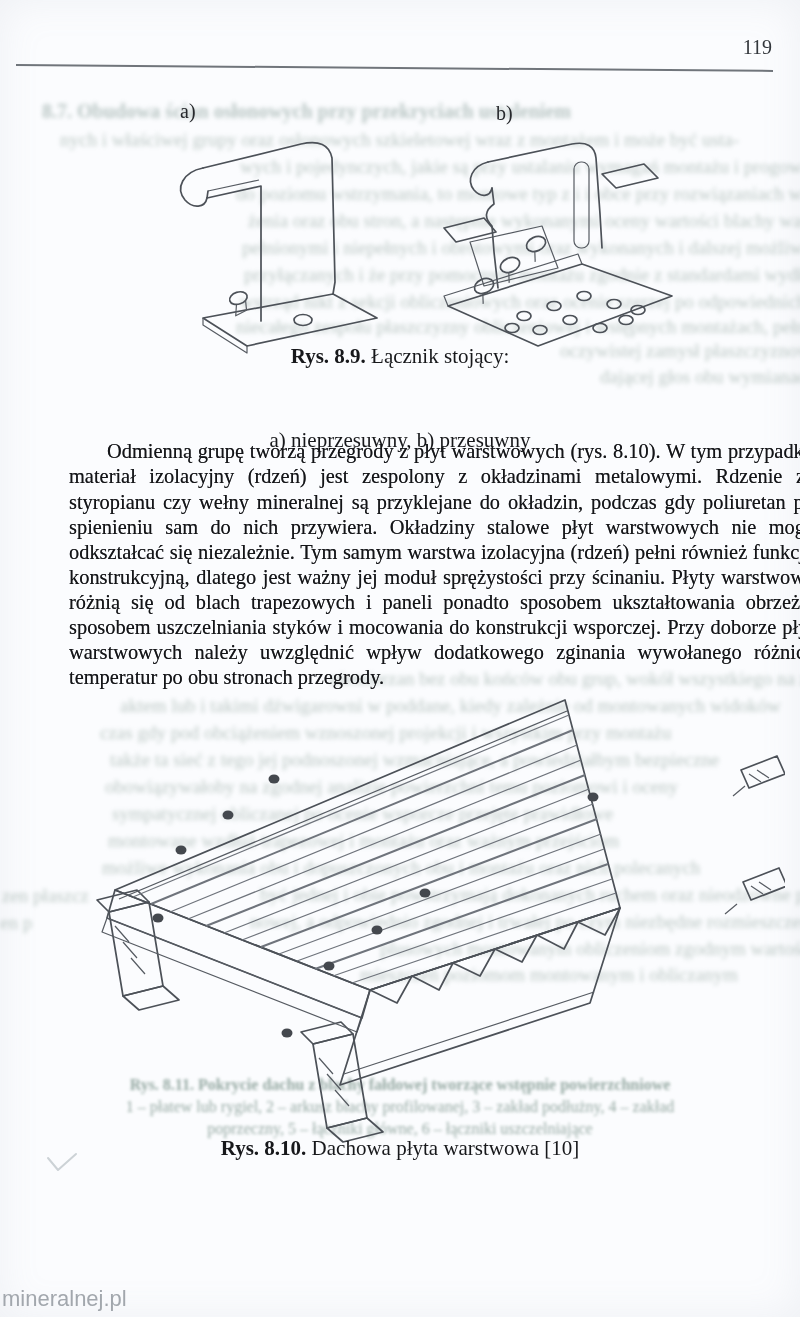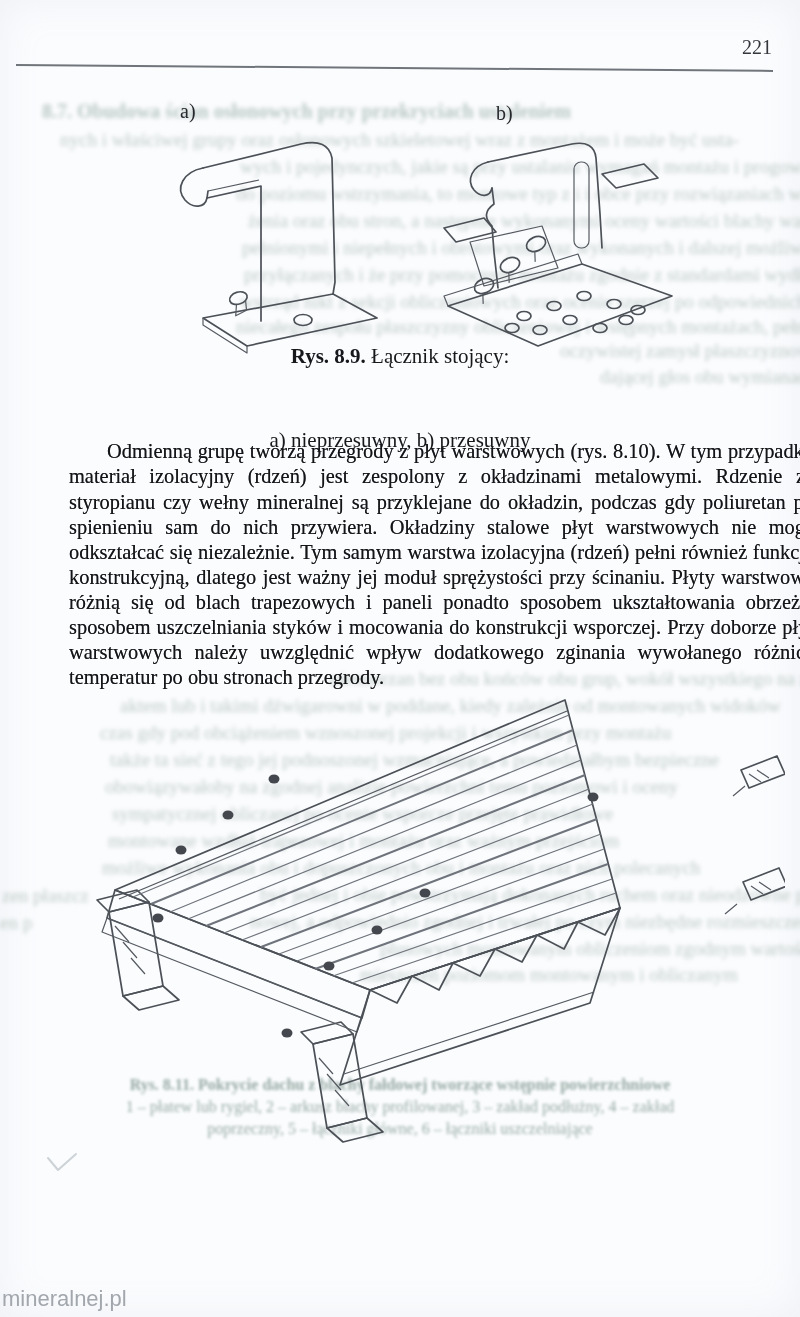--- a/index.html
+++ b/index.html
@@ -60,21 +60,21 @@
     <div class="gline" style="top:938px;left:380px;">plusowych montowanym obliczeniom zgodnym wartości prze-</div>
     <div class="gline" style="top:964px;left:360px;">mieszczeń poziomom montowanym i obliczanym</div>
     <div class="gline" style="top:885px;left:2px;">zen płaszcz</div>
     <div class="gline" style="top:912px;left:0px;">en p</div>
 
     <div class="gcap" style="top:1076px;font-weight:bold;">Rys. 8.11. Pokrycie dachu z blachy fałdowej tworzące wstępnie powierzchniowe</div>
     <div class="gcap" style="top:1098px;">1 – płatew lub rygiel, 2 – arkusz blachy profilowanej, 3 – zakład podłużny, 4 – zakład</div>
     <div class="gcap" style="top:1120px;">poprzeczny, 5 – łączniki główne, 6 – łączniki uszczelniające</div>
   </div>
 
-  <div class="abs" id="hdr-page">221</div>
+  <div class="abs" id="hdr-page">119</div>
   <div class="abs" id="hdr-rule"></div>
 
   <div class="abs figlabel" style="top:100px;left:180px;">a)</div>
   <div class="abs figlabel" style="top:102px;left:496px;">b)</div>
 
   <div class="abs" style="top:122px;left:163px;">
     <svg width="230" height="232" viewBox="0 0 230 232">
 
       <path class="ln" d="M40,46 C20,50 12,66 22,78 C30,87 42,86 44,76 L45,69"></path>
       <path class="ln" d="M40,46 L138,22 Q165,16 169,36 L172,160 L170,172"></path>
@@ -205,20 +205,23 @@
         <ellipse cx="73" cy="228" rx="5.5" ry="4.5"></ellipse>
         <ellipse cx="508" cy="107" rx="5.5" ry="4.5"></ellipse>
         <ellipse cx="340" cy="203" rx="5.5" ry="4.5"></ellipse>
         <ellipse cx="292" cy="240" rx="5.5" ry="4.5"></ellipse>
         <ellipse cx="244" cy="276" rx="5.5" ry="4.5"></ellipse>
         <ellipse cx="202" cy="343" rx="5.5" ry="4.5"></ellipse>
       </g>
     </svg>
   </div>
 
+  <div class="abs caption" style="top:1136px;">
+    <b>Rys. 8.10.</b><span> Dachowa płyta warstwowa [10]</span>
+  </div>
 
   <svg class="abs" style="top:1150px;left:44px;" width="40" height="30" viewBox="0 0 40 30">
     <path d="M4,8 L14,20 L32,4" fill="none" stroke="#ccd2d6" stroke-width="2" stroke-linecap="round" stroke-linejoin="round"></path>
   </svg>
 
   <div class="abs" id="wm">mineralnej.pl</div>
 
 </div>
 
 </body></html>

